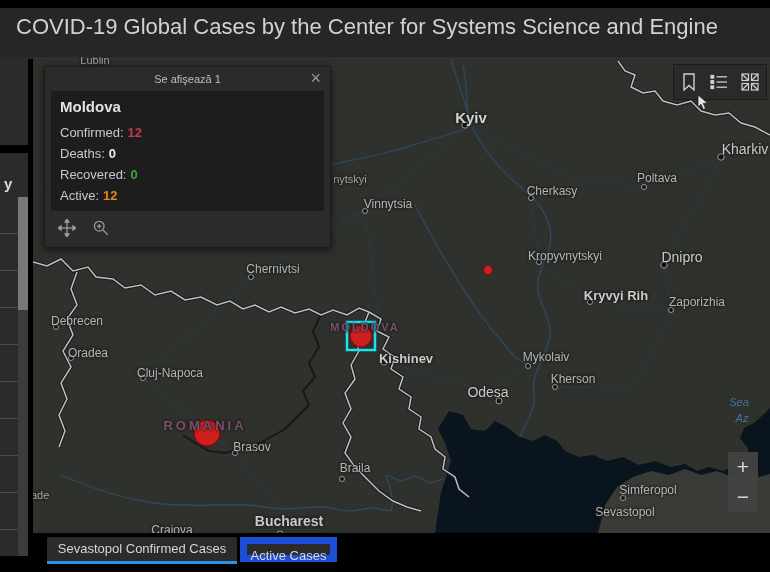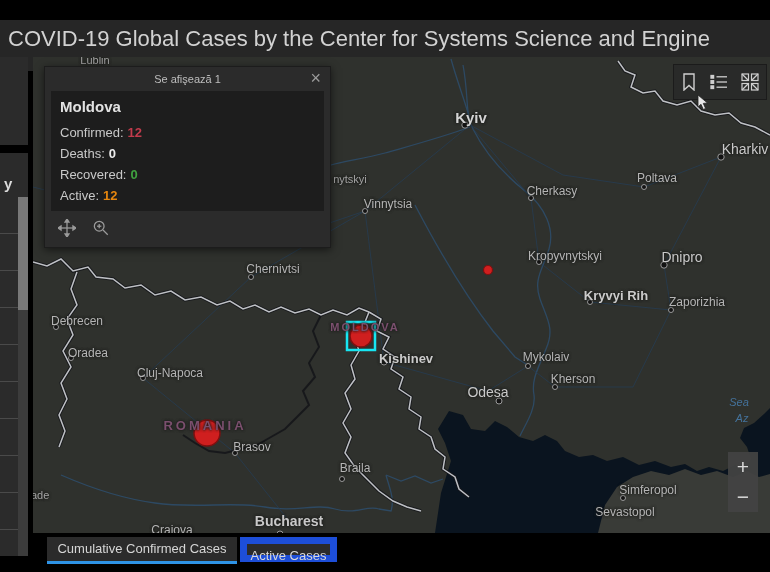--- a/index.html
+++ b/index.html
@@ -1,21 +1,21 @@
 <!DOCTYPE html>
 <html><head>
 <meta charset="utf-8">
 <style>
   html,body{margin:0;padding:0}
   body{width:770px;height:572px;background:#000;overflow:hidden;position:relative;
        font-family:"Liberation Sans",sans-serif;-webkit-font-smoothing:antialiased}
 
   
-  .titlebar{position:absolute;left:0;top:20px;width:770px;height:51px;background:#262626;
-            color:#d2d2d2;font-size:22px;line-height:38px;padding-left:8px;box-sizing:border-box;
+  .titlebar{position:absolute;left:0;top:8px;width:770px;height:51px;background:#262626;
+            color:#d2d2d2;font-size:22px;line-height:38px;padding-left:16px;box-sizing:border-box;
             white-space:nowrap;overflow:hidden;font-weight:400}
 
   
   .side{position:absolute;left:0;top:57px;width:28px;height:499px}
   .side .p1{position:absolute;left:0;top:0;width:28px;height:88px;background:#2b2b2b}
   .side .p2{position:absolute;left:0;top:96px;width:28px;height:403px;background:#2b2b2b}
   .side .yt{position:absolute;left:4px;top:22px;font-weight:bold;font-size:15px;color:#dcdcdc}
   .side .rows{position:absolute;left:0;top:44px;width:18px;height:359px;
       background:repeating-linear-gradient(to bottom,#2b2b2b 0 36px,#4a4a4a 36px 37px)}
   .side .sbtrack{position:absolute;right:0;top:44px;width:10px;height:359px;background:#3c3c3c}
@@ -268,16 +268,16 @@
   </svg>
 
   <div class="zctl">
     <div class="zbtn">+</div>
     <div class="zbtn">−</div>
   </div>
 
 </div>
 
 <div class="tabs">
-  <div class="tab t1">Cumulative Confirmed Cases</div>
+  <div class="tab t1">Sevastopol Confirmed Cases</div>
   <div class="tabline"></div>
   <div class="tab t2">Active Cases</div>
 </div>
 
 </body></html>

